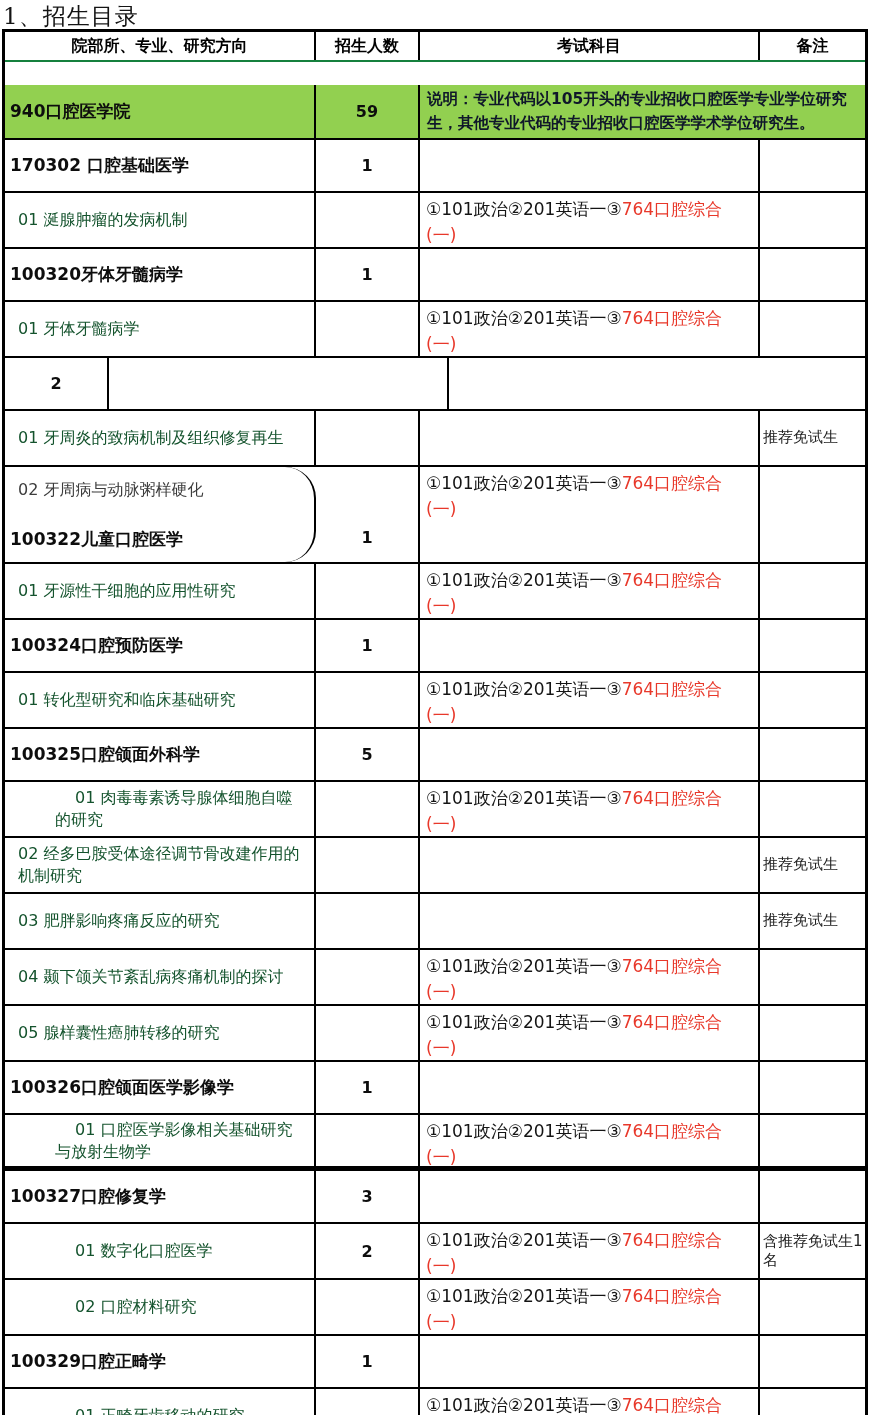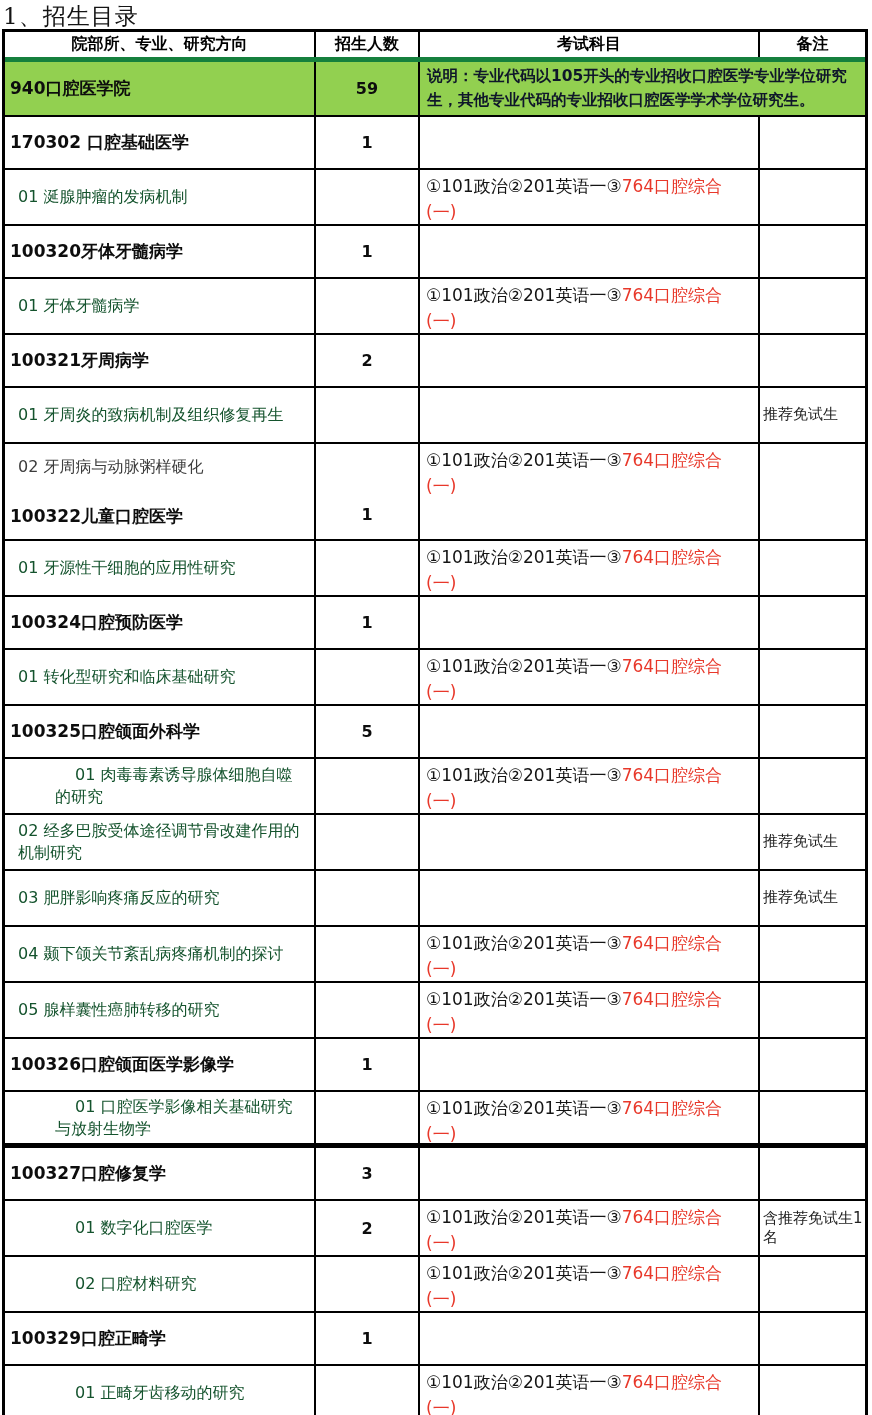--- a/index.html
+++ b/index.html
@@ -20,22 +20,22 @@
     white-space: nowrap;
   }
   .tbl {
     margin-left: 2px;
     width: 866px;
     border: 3px solid #000;
     border-bottom: 0;
     background: #fff;
   }
   .row { display: flex; border-bottom: 2px solid #000; background: #fff; }
-  .row.hdr { height: 30px; border-bottom: 5px solid #15803d; }
-  .row.green { height: 55px; background: #92d050; }
+  .row.hdr { height: 30px; border-bottom: 2px solid #15803d; }
+  .row.green { height: 55px; background: #92d050; margin-top: 23px; }
   .row.major { height: 53px; }
   .row.dir { height: 56px; }
   .row.merged { height: 97px; }
   .row.thick-after { border-bottom: 5px solid #000; }
 
   .c { border-right: 2px solid #000; display: flex; align-items: center; overflow: hidden; }
   .c1 { width: 311px; }
   .c2 { width: 104px; justify-content: center; }
   .c3 { width: 340px; }
   .c4 { width: 147px; border-right: 0; flex: 1; }
@@ -71,21 +71,21 @@
   .green .gnote {
     display: block;
     padding: 4px 7px;
     font-weight: bold;
     font-size: 15.5px;
     line-height: 1.52;
     color: #0f172a;
   }
 
   
-  .merged .c1 { flex-direction: column; align-items: stretch; justify-content: space-between; padding: 13px 0 11px 0; }
+  .merged .c1 { flex-direction: column; align-items: stretch; justify-content: space-between; padding: 13px 0 11px 0; border-radius: 31px; }
   .merged .mline1 { font-size: 16px; color: #3c3c3c; padding-left: 13px; }
   .merged .mline2 { font-weight: bold; font-size: 17px; color: #0d0d0d; padding-left: 5px; }
   .merged .c2 { align-items: flex-end; padding-bottom: 15px; }
   .merged .c3, .dir .c3 { align-items: flex-start; }
 </style>
 </head>
 <body>
 
 <div class="title">1、招生目录</div>
 
@@ -146,23 +146,20 @@
           <span class="dir-name ind1">01 牙体牙髓病学</span>
         </div>
         <div class="c c2"></div>
         <div class="c c3">
           <span class="examcell"><span>①101政治②201英语一③</span><span class="exam-red">764口腔综合
 (一)</span></span>
         </div>
         <div class="c c4"></div>
       </div>
       <div class="row major">
-        <div class="c c1">
-          <span class="major-name">100321牙周病学</span>
-        </div>
         <div class="c c2">
           <span class="count">2</span>
         </div>
         <div class="c c3"></div>
         <div class="c c4"></div>
       </div>
       <div class="row dir">
         <div class="c c1">
           <span class="dir-name ind1">01 牙周炎的致病机制及组织修复再生</span>
         </div>

